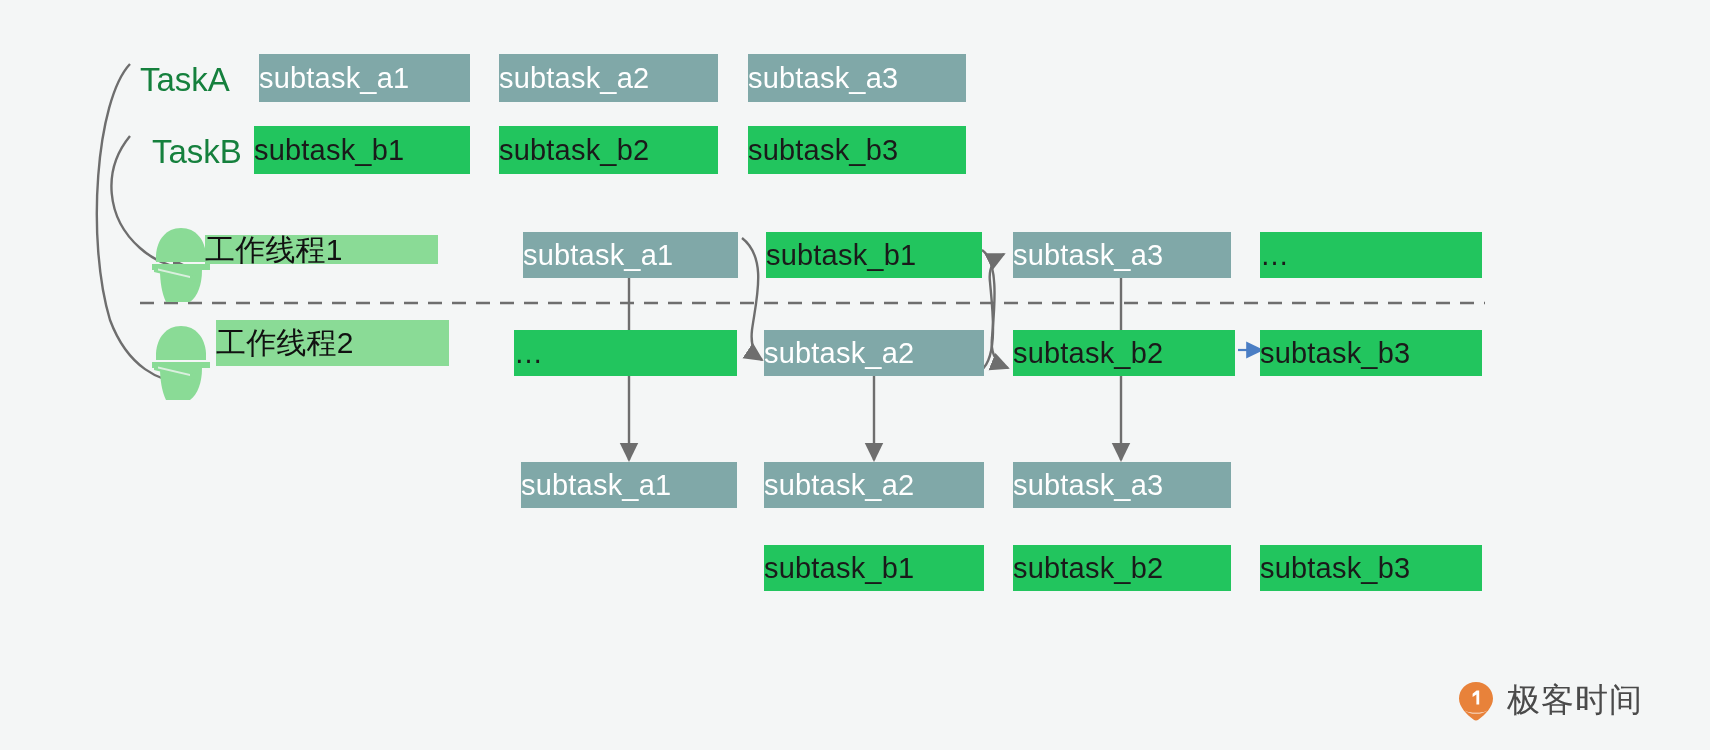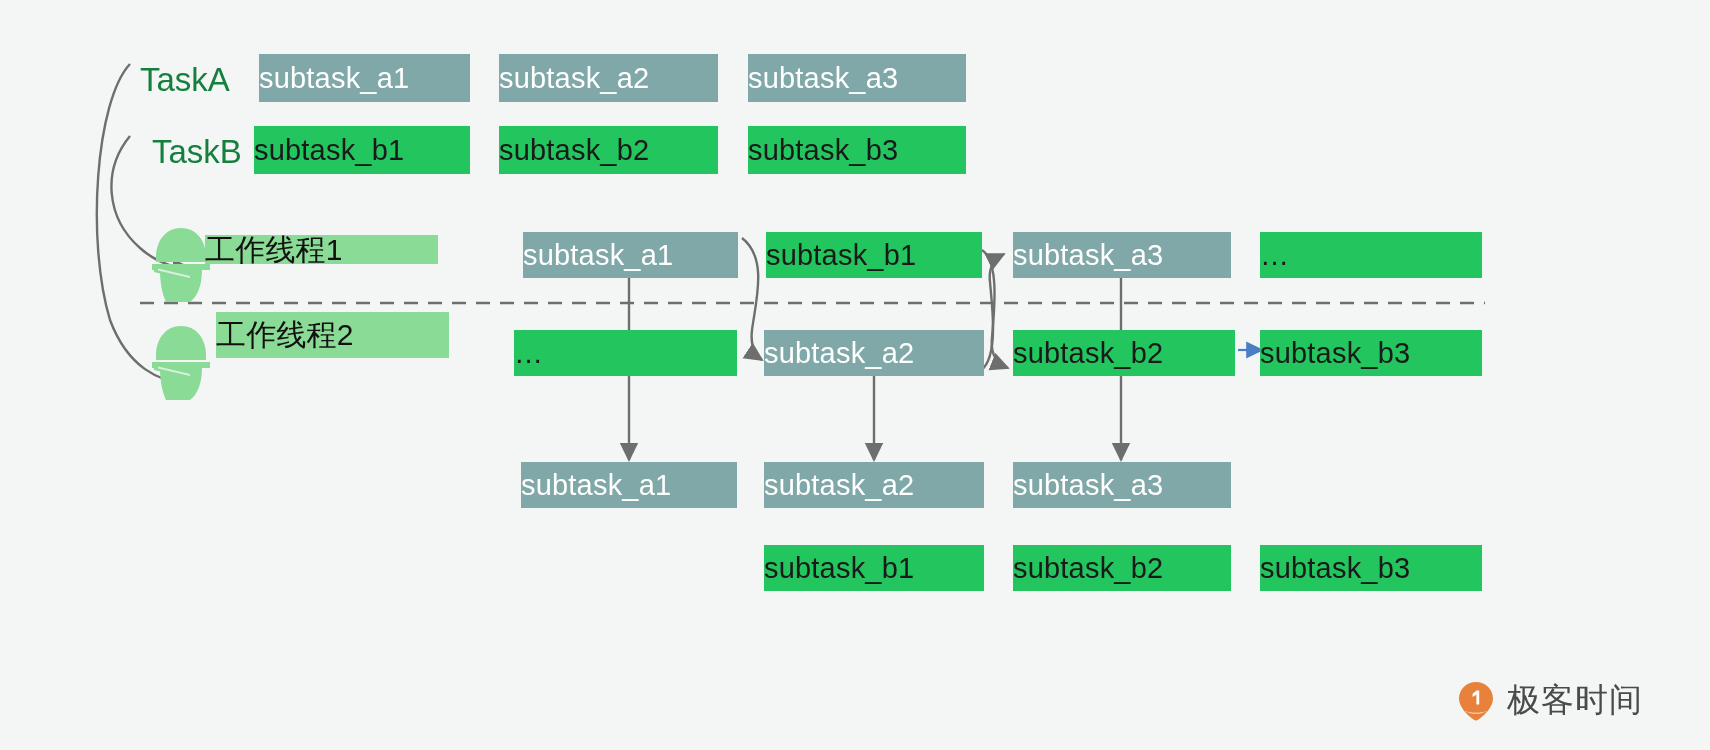--- a/index.html
+++ b/index.html
@@ -154,21 +154,21 @@
 
   <div class="worker" style="left:150px; top:320px;">
     <svg viewBox="0 0 62 82" width="62" height="82">
       <path d="M31,6 C16,6 7,18 6,33 L6,40 L56,40 L56,33 C55,18 46,6 31,6 Z" fill="#8adb96"></path>
       <path d="M2,42 L60,42 L60,48 L2,48 Z" fill="#8adb96"></path>
       <path d="M10,48 L52,48 C52,62 48,74 40,80 L16,80 C12,72 10,60 10,48 Z" fill="#8adb96"></path>
       <path d="M4,44 L46,54 L46,60 L4,50 Z" fill="#8adb96"></path>
       <path d="M8,46.5 L40,54 L40,56 L8,48.5 Z" fill="#f4f6f6" opacity="0.75"></path>
     </svg>
   </div>
-  <div class="box green" style="left:216px; top:312px; width:233px; height:46px;">
+  <div class="box green" style="left:216px; top:320px; width:233px; height:46px;">
     <span>工作线程2</span>
   </div>
 
   <div class="box teal" style="left:523px; top:232px; width:215px; height:46px;">
     <span>subtask_a1</span>
   </div>
   <div class="box gray" style="left:766px; top:232px; width:216px; height:46px;">
     <span>subtask_b1</span>
   </div>
   <div class="box teal" style="left:1013px; top:232px; width:218px; height:46px;">

